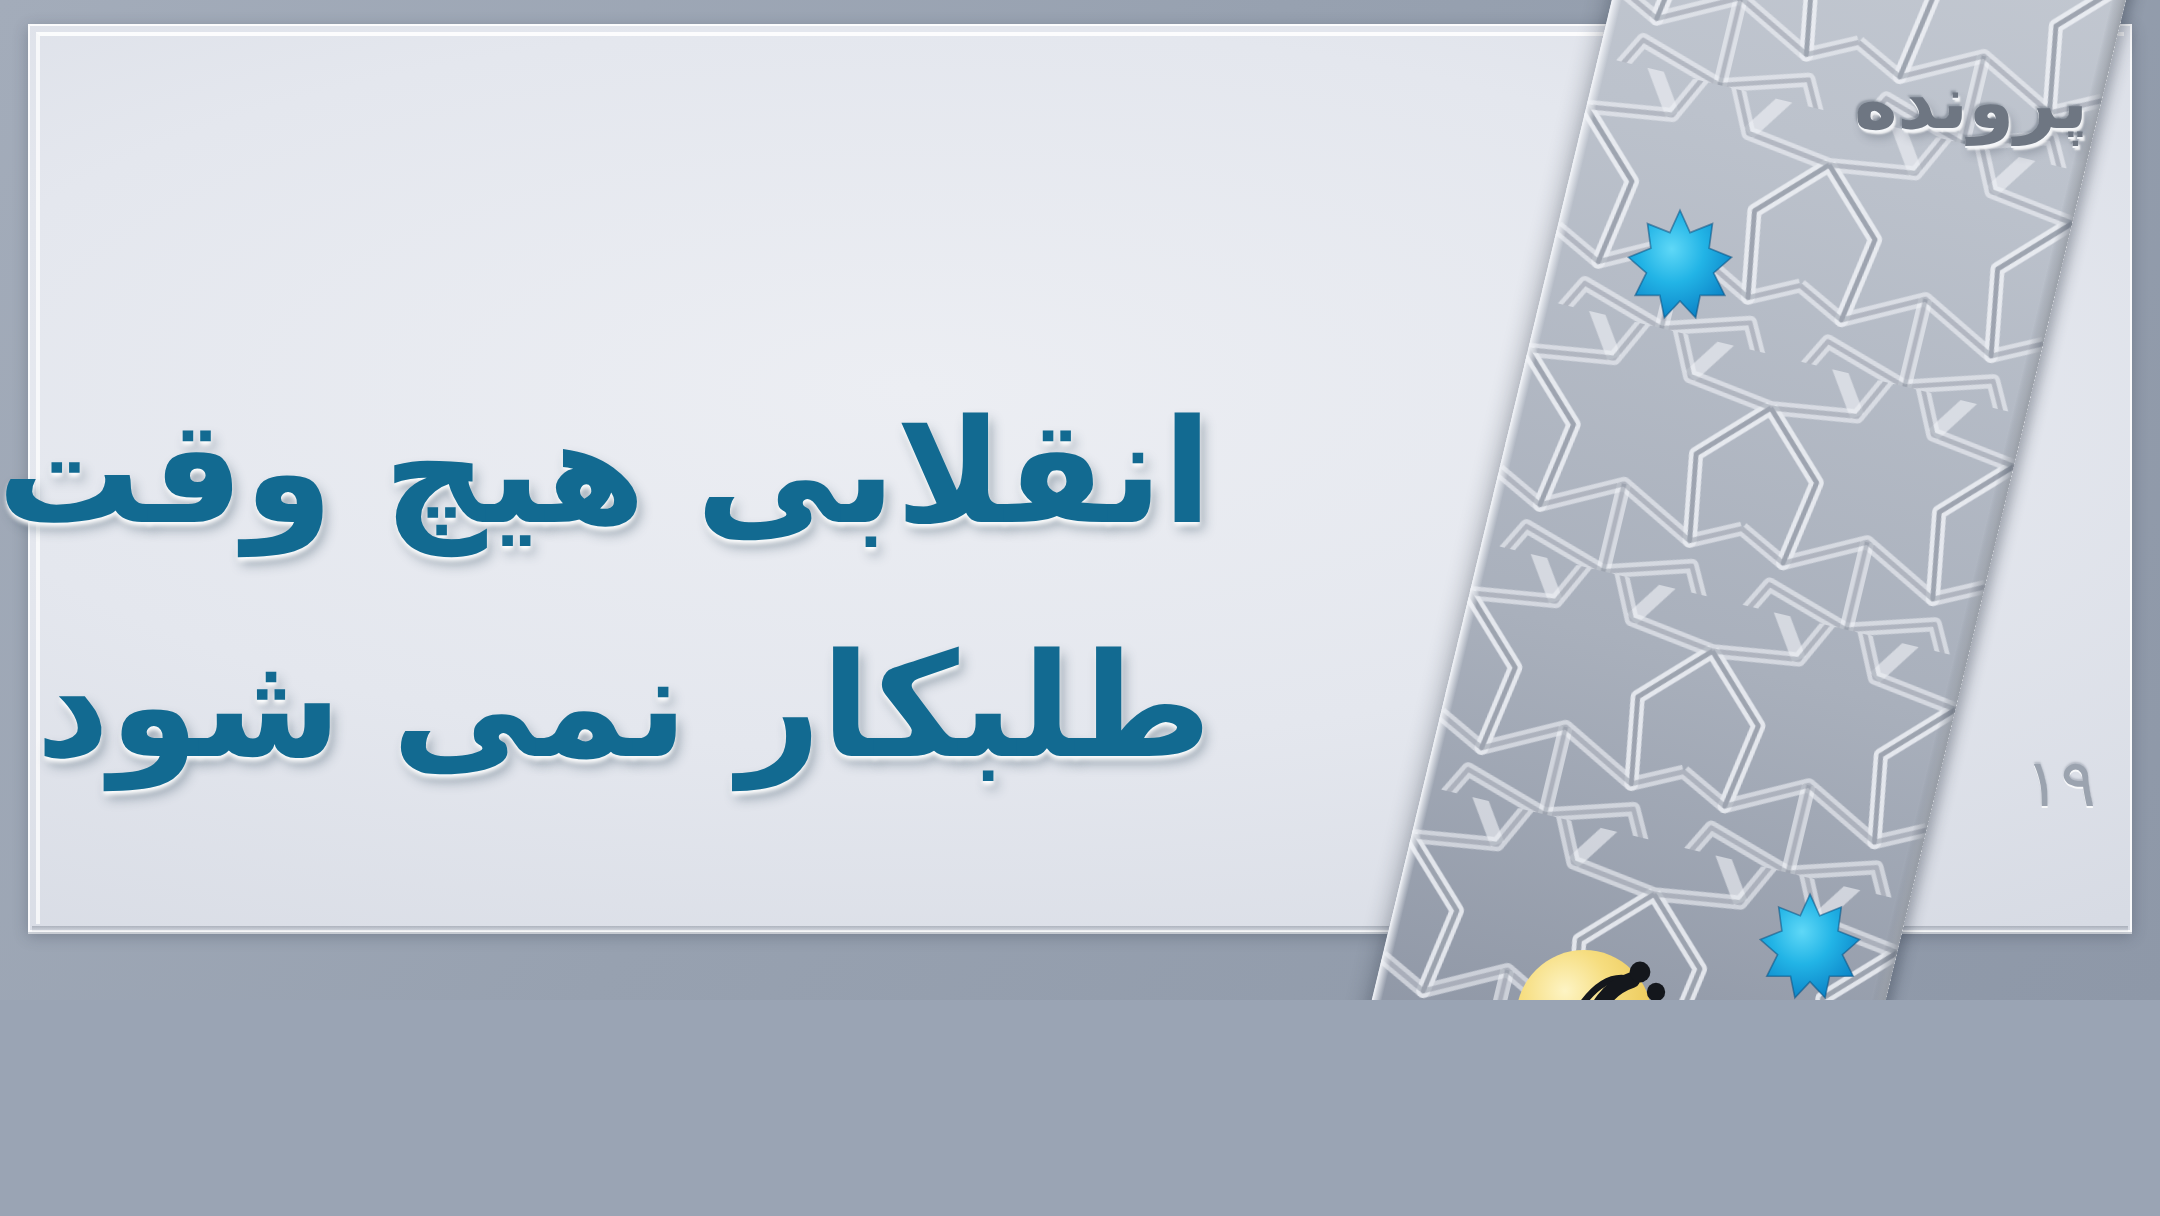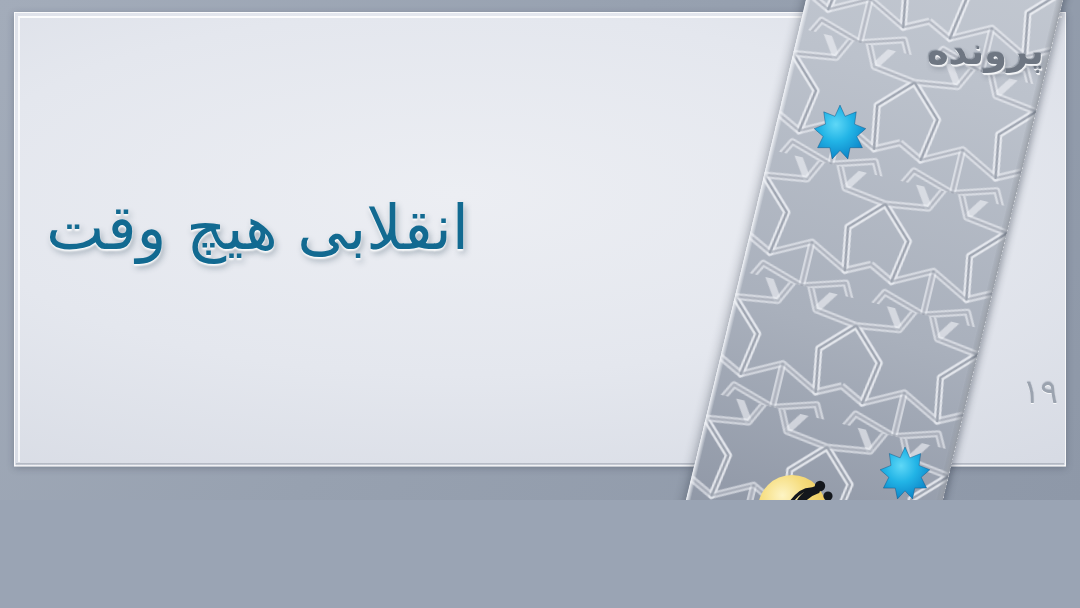--- a/index.html
+++ b/index.html
@@ -80,35 +80,35 @@
        1px 2px 1px rgba(255,255,255,.85),
       -1px -1px 1px rgba(70,80,95,.35),
        2px 4px 5px rgba(60,70,85,.30);
   }
   .header div{white-space:nowrap;}
 
   
   .quote{
     position:absolute;
     right:474px;top:178px;
-    text-align:left;width:560px;
+    text-align:right;width:560px;
     direction:rtl;
     color:#126a91;
-    font-size:62px;font-weight:normal;line-height:1.62;
+    font-size:72px;font-weight:bold;line-height:1.62;
     letter-spacing:-1px;
     text-shadow:
       0 2px 2px rgba(255,255,255,.95),
       2px 4px 6px rgba(45,70,90,.38),
       0 1px 0 rgba(255,255,255,.6);
   }
   .quote div{white-space:nowrap;}
 
   
   .pagenum{
-    position:absolute;right:22px;top:372px;
+    position:absolute;right:32px;top:372px;
     color:#9ba3af;font-size:33px;font-weight:normal;
     letter-spacing:4px;
     text-shadow:0 1px 0 rgba(255,255,255,.8),0 -1px 1px rgba(90,100,115,.3);
   }
 
   
   .brand{
     position:absolute;left:672px;top:464px;width:240px;
     text-align:center;
   }
@@ -202,20 +202,21 @@
       <polygon fill="url(#sg2)" stroke="rgba(10,80,130,.55)" stroke-width="1.5" points="50,2 59,22 79,14 76,36 96,44 80,58 90,78 68,78 64,98 50,83 36,98 32,78 10,78 20,58 4,44 24,36 21,14 41,22"></polygon>
     </svg>
   </div>
 
   <div class="header">
     <div>پرونده</div>
   </div>
 
   <div class="quote">
     <div>انقلابی هیچ وقت</div>
+    <div>طلبکار نمی شود</div>
   </div>
 
   <div class="pagenum">۱۹</div>
 
   <div class="brand">
     <div class="brand-mark">
       <svg width="100" height="92" viewBox="0 0 100 92">
         <defs>
           <radialGradient id="gold" cx="36%" cy="30%" r="78%">
             <stop offset="0%" stop-color="#fdf4c4"></stop>

